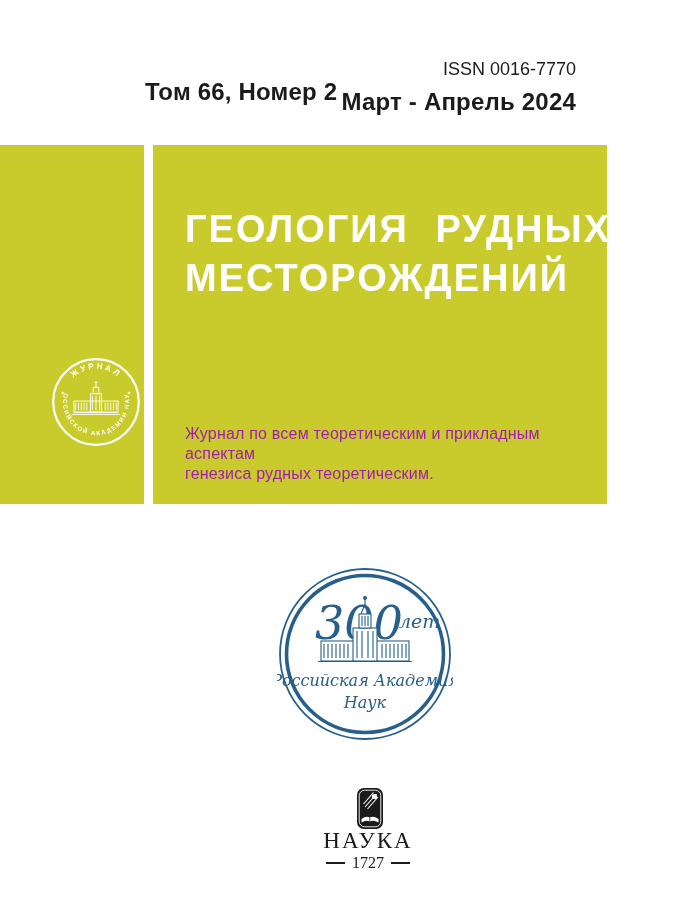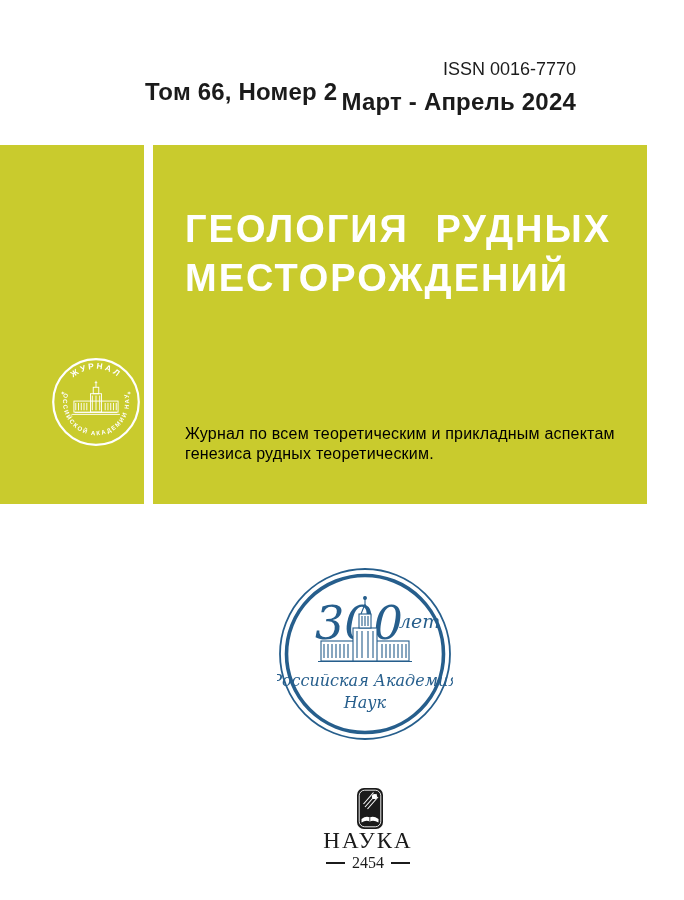--- a/index.html
+++ b/index.html
@@ -15,31 +15,31 @@
   .hdr-right{
     position:absolute;right:108px;top:61px;text-align:right;
   }
   .issn{font-size:18px;line-height:16px;font-weight:normal;}
   .date{font-size:24px;font-weight:bold;line-height:26px;margin-top:12px;letter-spacing:0.2px;}
   
   .band-left{
     position:absolute;left:0;top:145px;width:144px;height:359px;background:#c9cb2d;
   }
   .band-right{
-    position:absolute;left:153px;top:145px;width:494px;height:359px;background:#c9cb2d;text-decoration:underline;
+    position:absolute;left:153px;top:145px;width:454px;height:359px;background:#c9cb2d;text-decoration:underline;
   }
   .seal{position:absolute;left:50px;top:211px;width:92px;height:92px;}
   .title{
     position:absolute;left:32px;top:60px;
     color:#ffffff;font-weight:bold;font-size:38px;line-height:49px;
     letter-spacing:2px;word-spacing:14px;white-space:nowrap;
   }
   .subtitle{
     position:absolute;left:32px;top:279px;
-    color:#000000;font-size:16px;line-height:20px;font-weight:normal;
+    color:#a21caf;font-size:16px;line-height:20px;font-weight:normal;
     letter-spacing:0.2px;
   }
   
   .emblem{position:absolute;left:277px;top:566px;width:176px;height:176px;}
   
   .pub-emblem{position:absolute;left:356px;top:787px;width:28px;height:43px;}
   .pub-name{
     position:absolute;left:268px;top:828px;width:200px;text-align:center;
     font-family:"Liberation Serif",serif;font-size:23px;letter-spacing:2px;
     color:#1b1b1b;font-weight:normal;
@@ -131,17 +131,17 @@
       <path d="M22 10 L11.5 22"></path>
       <path d="M17.5 5.5 L7.5 17"></path>
     </g>
     <circle cx="18.5" cy="9.5" r="2.6" fill="#ffffff"></circle>
     <path d="M5.5 32 Q10 28.5 13.8 30.5 Q17.6 28.5 22.5 32 L22.5 35.5 Q17.6 32.5 13.8 34.5 Q10 32.5 5.5 35.5 Z" fill="#ffffff"></path>
     <path d="M13.8 30.5 V34.5" stroke="#1b1b1b" stroke-width="0.8"></path>
   </svg>
   <div class="pub-name">НАУКА</div>
   <div class="pub-year-row">
     <span class="dash"></span>
-    <span>2454</span>
+    <span>1727</span>
     <span class="dash"></span>
   </div>
 
 </div>
 
 </body></html>

